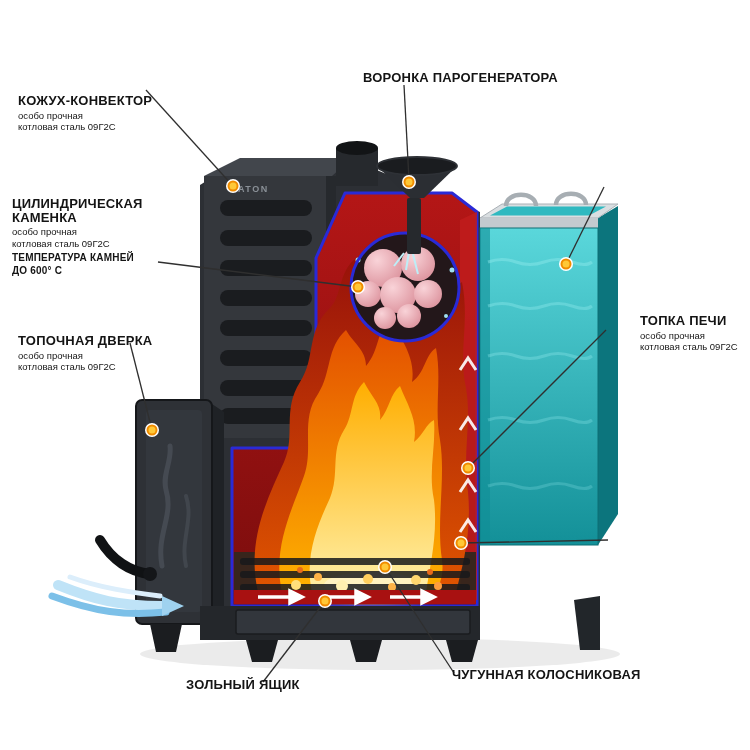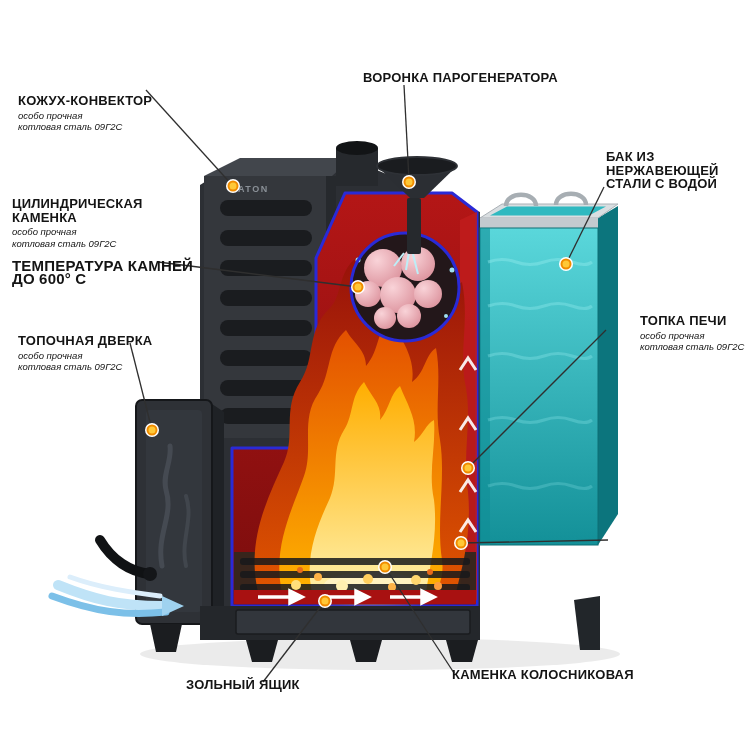--- a/index.html
+++ b/index.html
@@ -3,22 +3,22 @@
 <meta charset="utf-8">
 <style>
   html,body{margin:0;padding:0;background:#fff;}
   .canvas{
     position:relative;width:750px;height:750px;background:#ffffff;
     font-family:"Liberation Sans", sans-serif;overflow:hidden;
   }
   .art{position:absolute;left:0;top:0;}
   .label{position:absolute;color:#141414;white-space:nowrap;}
   .label .t{font-weight:bold;font-size:13px;line-height:13.5px;letter-spacing:.2px;}
-  .label .s{font-size:9.5px;line-height:11.5px;margin-top:2px;font-style:italic;}
-  .label .x{font-weight:bold;font-size:15px;line-height:13px;margin-top:10px;letter-spacing:.2px;}
+  .label .s{font-size:9.5px;line-height:11.5px;margin-top:2px;}
+  .label .x{font-weight:bold;font-size:10px;line-height:13px;margin-top:2px;letter-spacing:.2px;}
 </style>
 </head>
 <body>
 
 <div class="canvas">
 
   <svg class="art" width="750" height="750" viewBox="0 0 750 750">
     <defs>
       <linearGradient id="gTank" x1="0" y1="0" x2="0" y2="1">
         <stop offset="0" stop-color="#5ad7db"></stop>
@@ -269,25 +269,20 @@
     <div class="s">
       <div>особо прочная</div>
       <div>котловая сталь 09Г2С</div>
     </div>
   </div>
 
   <div class="label" style="left:363px;top:71px">
     <div class="t">ВОРОНКА ПАРОГЕНЕРАТОРА</div>
   </div>
 
-  <div class="label" style="left:606px;top:150px">
-    <div class="t">БАК ИЗ</div>
-    <div class="t">НЕРЖАВЕЮЩЕЙ</div>
-    <div class="t">СТАЛИ С ВОДОЙ</div>
-  </div>
 
   <div class="label" style="left:12px;top:197px">
     <div class="t">ЦИЛИНДРИЧЕСКАЯ</div>
     <div class="t">КАМЕНКА</div>
     <div class="s">
       <div>особо прочная</div>
       <div>котловая сталь 09Г2С</div>
     </div>
     <div class="x">
       <div>ТЕМПЕРАТУРА КАМНЕЙ</div>
@@ -310,16 +305,16 @@
       <div>котловая сталь 09Г2С</div>
     </div>
   </div>
 
 
   <div class="label" style="left:186px;top:678px">
     <div class="t">ЗОЛЬНЫЙ ЯЩИК</div>
   </div>
 
   <div class="label" style="left:452px;top:668px">
-    <div class="t">КАМЕНКА КОЛОСНИКОВАЯ</div>
+    <div class="t">ЧУГУННАЯ КОЛОСНИКОВАЯ</div>
   </div>
 
 </div>
 
 </body></html>

